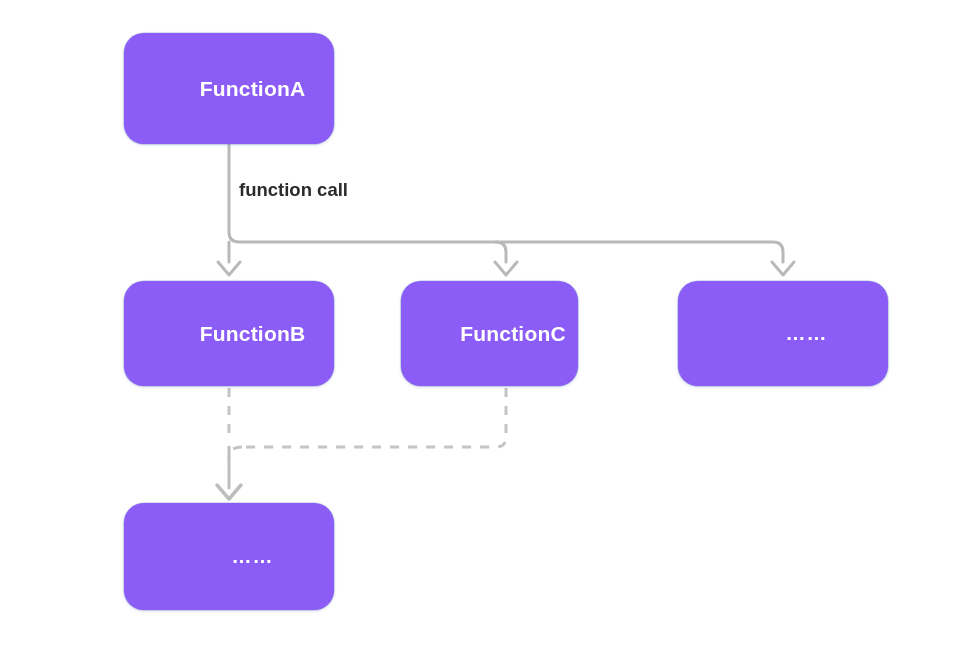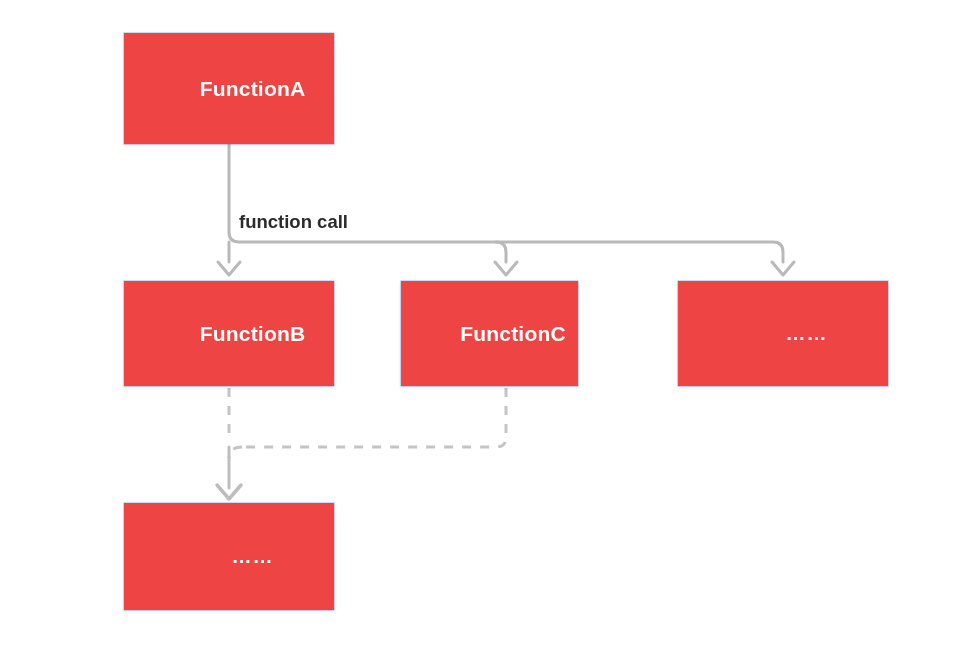--- a/index.html
+++ b/index.html
@@ -22,22 +22,22 @@
   .edge-layer {
     position: absolute;
     left: 0;
     top: 0;
     width: 973px;
     height: 655px;
   }
   .node {
     position: absolute;
     box-sizing: border-box;
-    background: #ef4444;
-    border-radius: 0;
+    background: #8b5cf6;
+    border-radius: 20px;
     box-shadow: 0 1px 3px rgba(90,110,160,0.30), 0 0 0 0.6px rgba(110,140,210,0.45);
     display: flex;
     align-items: center;
     justify-content: center;
     padding-left: 47px;
   }
   .node-label {
     color: #ffffff;
     font-size: 21px;
     font-weight: bold;
@@ -106,15 +106,15 @@
   </div>
 
   <div class="node" style="left:678px; top:281px; width:210px; height:105px;">
     <span class="node-label ellipsis">……</span>
   </div>
 
   <div class="node" style="left:124px; top:503px; width:210px; height:107px;">
     <span class="node-label ellipsis">……</span>
   </div>
 
-  <div class="edge-label" style="left:239px; top:181px;margin-top:32px;">function call</div>
+  <div class="edge-label" style="left:239px; top:181px;">function call</div>
 
 </div>
 
 </body></html>

